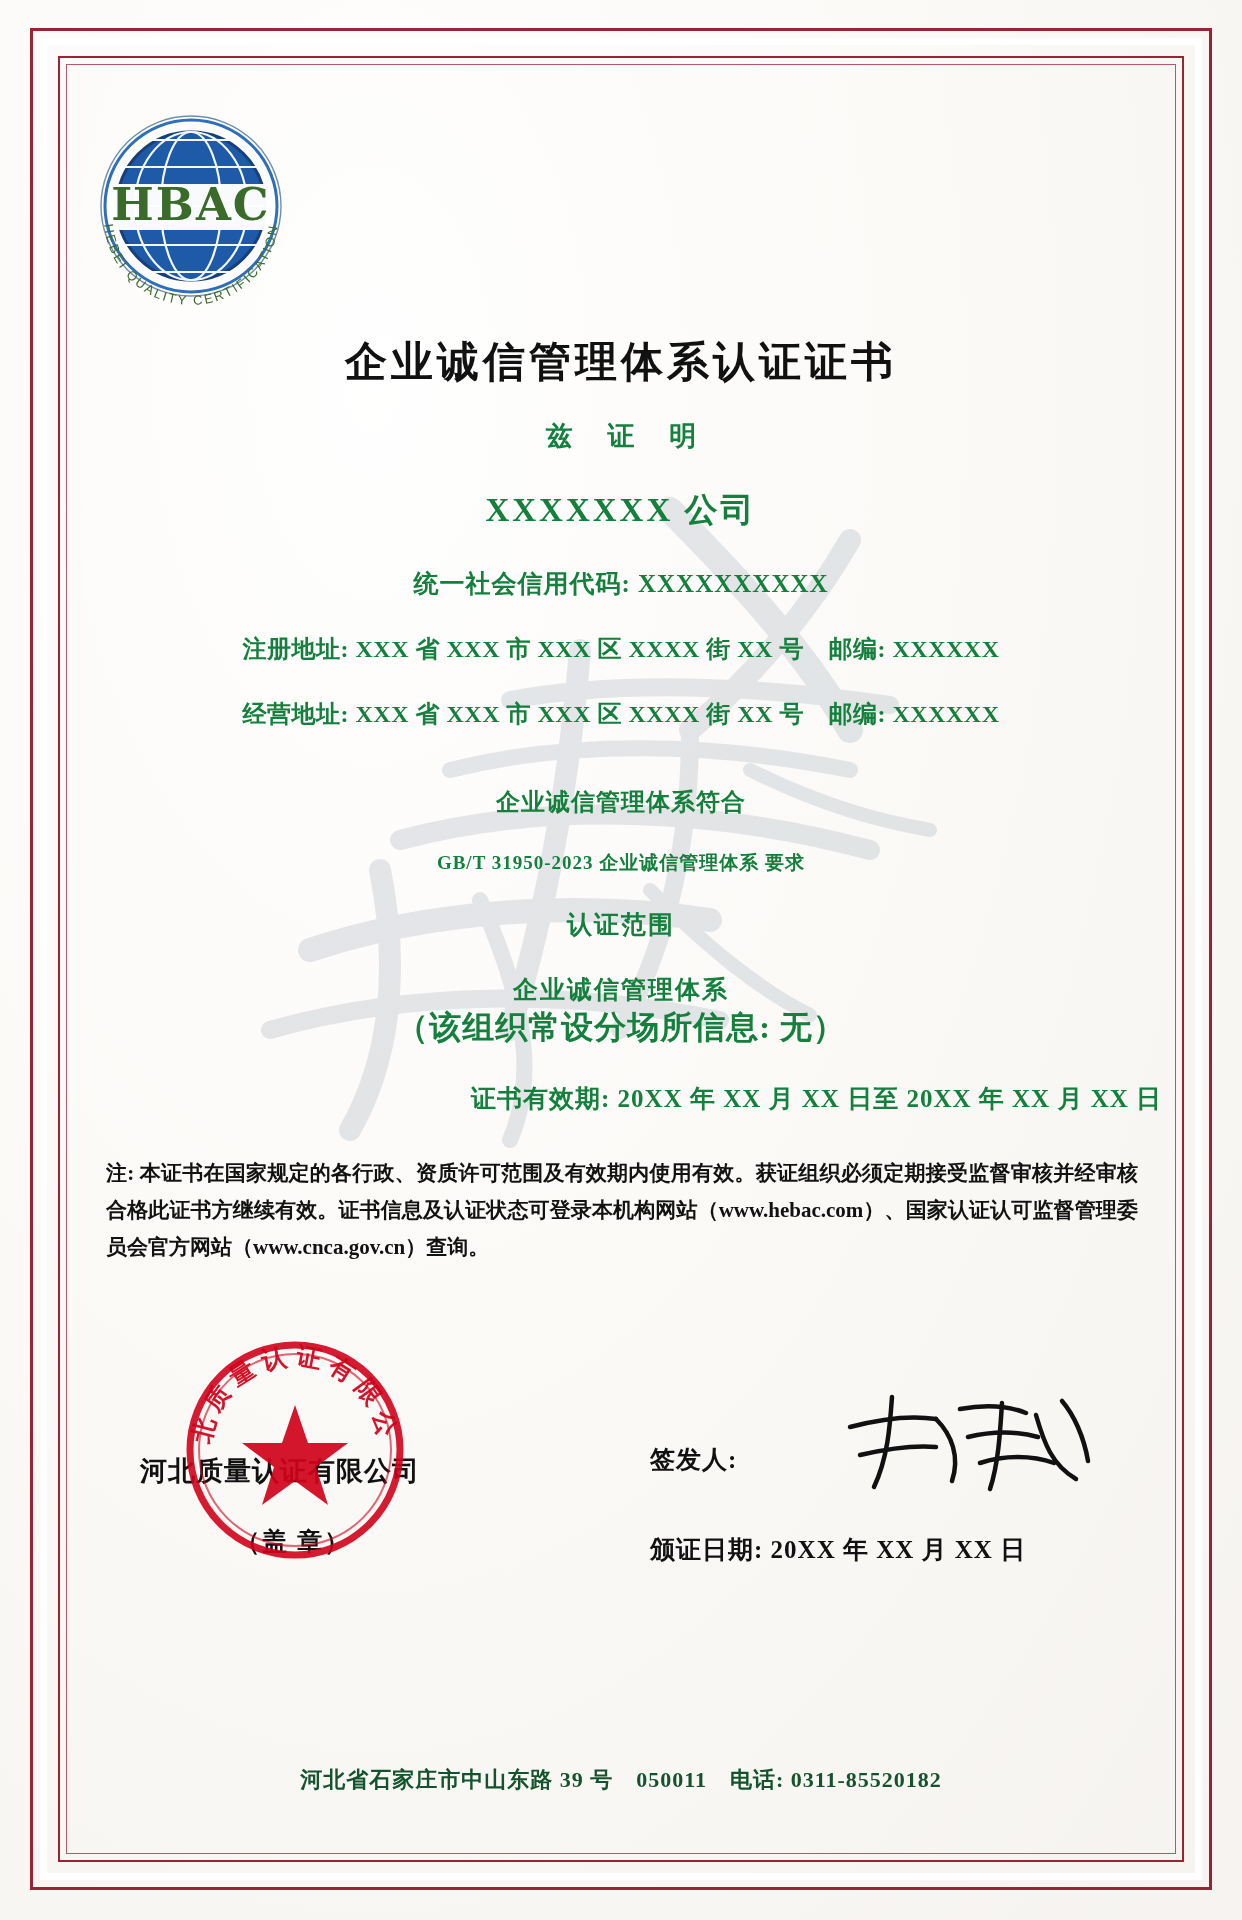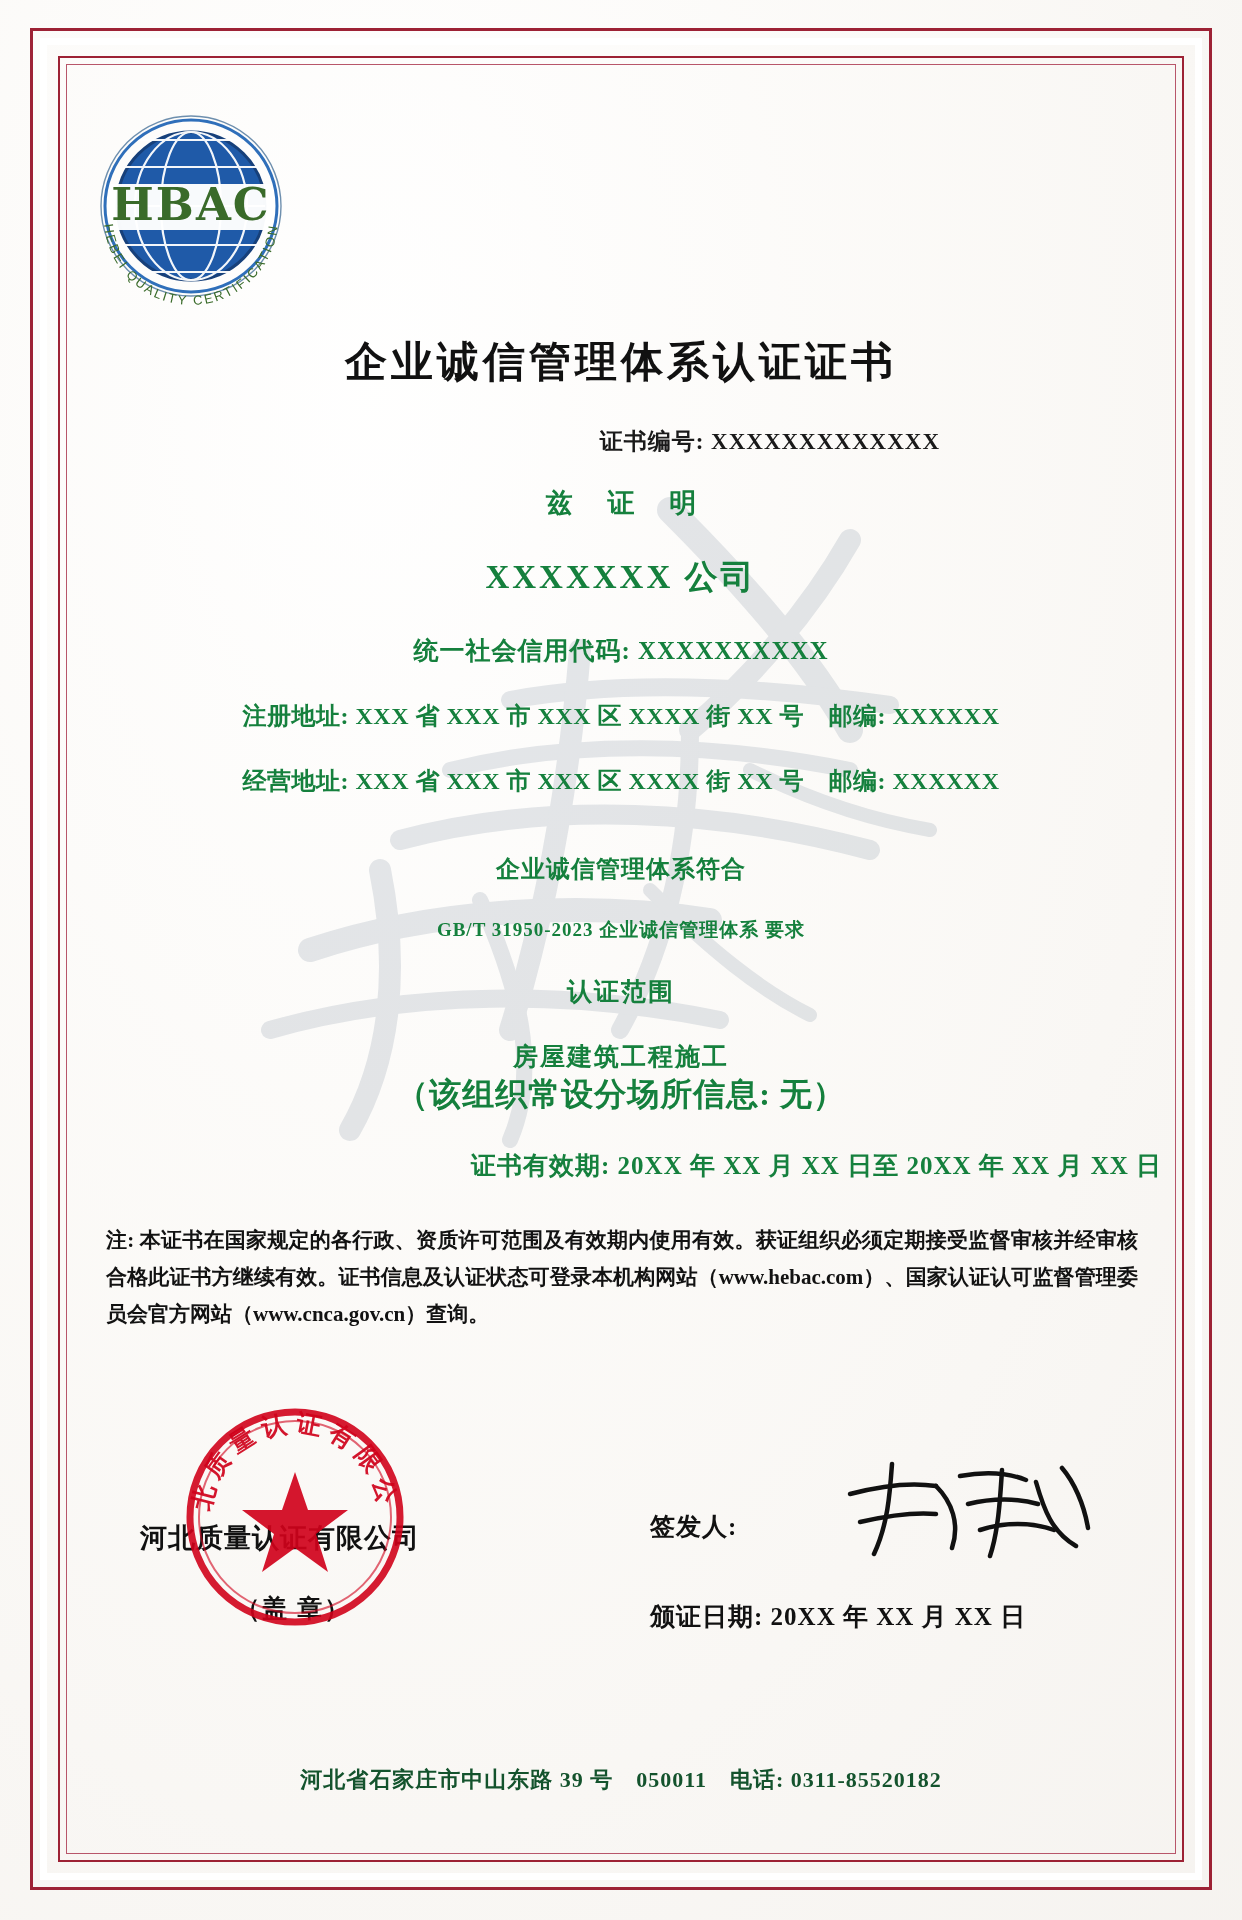--- a/index.html
+++ b/index.html
@@ -345,34 +345,30 @@
           <circle cx="111" cy="96" r="90" fill="none" stroke="#6e8fae" stroke-width="1.4"></circle>
           <text font-family="'Liberation Sans', sans-serif" font-size="13" fill="#3a6b2a" letter-spacing="2.2">
             <textPath href="#arcPath" startOffset="50%" text-anchor="middle">HEBEI QUALITY CERTIFICATION</textPath>
           </text>
         </svg>
       </div>
     </div>
 
     <div class="title">企业诚信管理体系认证证书</div>
 
-    <div class="cert-no">
-      <span>证书编号:</span>
-      <span>XXXXXXXXXXXXX</span>
-    </div>
 
     <div class="line-center l-zizhengming">兹 证 明</div>
     <div class="line-center l-company">XXXXXXX 公司</div>
     <div class="line-center l-credit">统一社会信用代码: XXXXXXXXXX</div>
     <div class="line-center l-addr">注册地址: XXX 省 XXX 市 XXX 区 XXXX 街 XX 号　邮编: XXXXXX</div>
     <div class="line-center l-addr">经营地址: XXX 省 XXX 市 XXX 区 XXXX 街 XX 号　邮编: XXXXXX</div>
     <div class="line-center l-conform">企业诚信管理体系符合</div>
     <div class="line-center l-standard">GB/T 31950-2023 企业诚信管理体系 要求</div>
     <div class="line-center l-scope-title">认证范围</div>
-    <div class="line-center l-scope">房屋建筑工程施工</div>
+    <div class="line-center l-scope">企业诚信管理体系</div>
     <div class="line-center l-branch">（该组织常设分场所信息: 无）</div>
     <div class="line-center l-validity">证书有效期: 20XX 年 XX 月 XX 日至 20XX 年 XX 月 XX 日</div>
 
     <div class="note">注: 本证书在国家规定的各行政、资质许可范围及有效期内使用有效。获证组织必须定期接受监督审核并经审核合格此证书方继续有效。证书信息及认证状态可登录本机构网站（www.hebac.com）、国家认证认可监督管理委员会官方网站（www.cnca.gov.cn）查询。</div>
 
     <div class="sign-area">
 
       <div class="seal">
         <svg viewBox="0 0 230 230" xmlns="http://www.w3.org/2000/svg">
           <defs>

